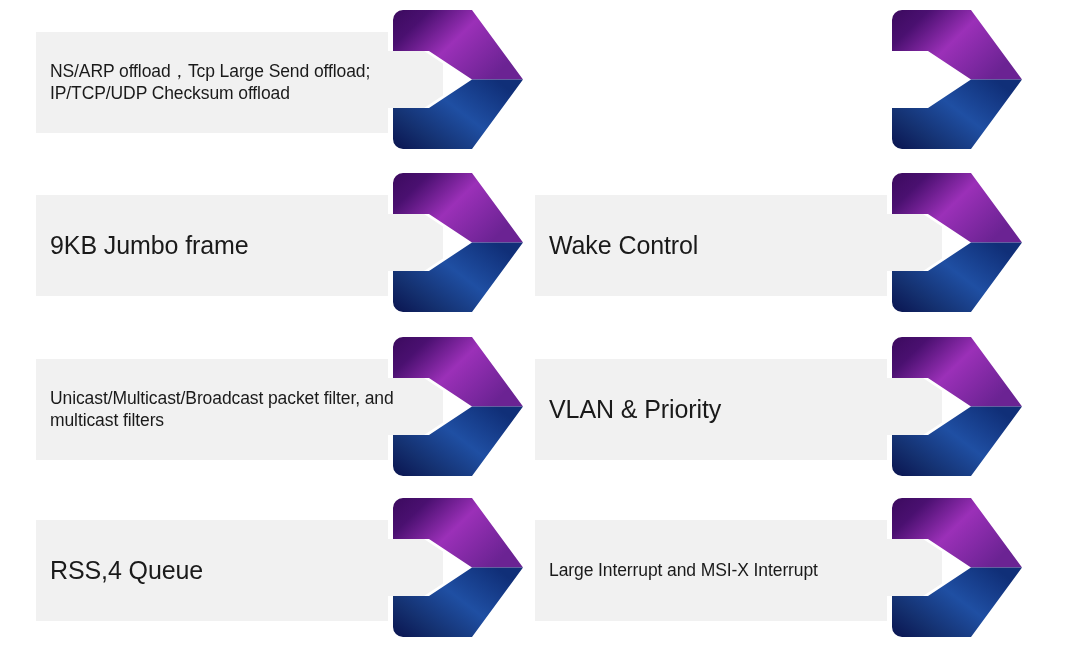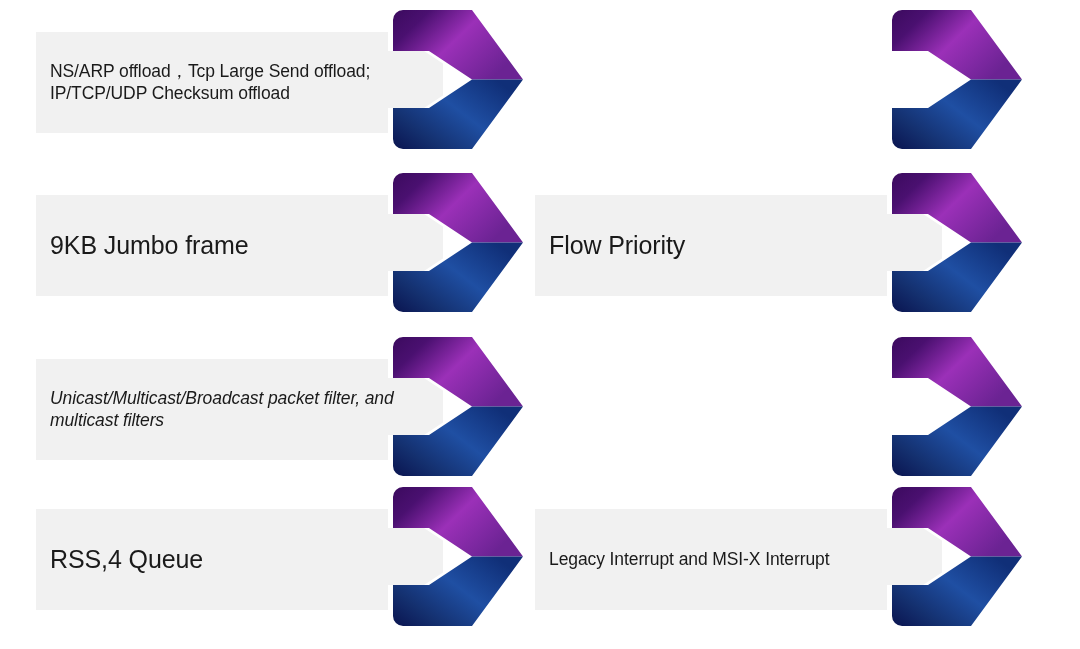--- a/index.html
+++ b/index.html
@@ -59,22 +59,22 @@
     width: 137px;
     height: 143px;
   }
   .chevron svg { display: block; width: 137px; height: 143px; }
 
   
   .col-l { left: 36px; }
   .col-r { left: 535px; }
   .row-0 { top: 0px; }
   .row-1 { top: 163px; text-decoration: underline; }
-  .row-2 { top: 327px; font-style: italic; }
-  .row-3 { top: 477px; padding-left: 16px; }
+  .row-2 { top: 327px; }
+  .row-3 { top: 488px; padding-left: 16px; }
 </style>
 </head>
 <body>
 
 <div class="canvas">
 
   <div class="arrow-item col-l row-0">
     <div class="plate">
       <div class="plate-text small">NS/ARP offload，Tcp Large Send offload; IP/TCP/UDP Checksum offload</div>
     </div>
@@ -201,21 +201,21 @@
         </defs>
         <path d="M12 2 h74 l51 69.5 -51 69.5 h-74 a10 10 0 0 1 -10 -10 v-31 h36 l43 -28.5 -43 -28.5 h-36 v-31 a10 10 0 0 1 10 -10 z" fill="#ffffff"></path>
         <path d="M12 2 h74 l51 69.5 h-51 l-43 -28.5 h-36 v-31 a10 10 0 0 1 10 -10 z" fill="url(#gpA1)"></path>
         <path d="M12 141 h74 l51 -69.5 h-51 l-43 28.5 h-36 v31 a10 10 0 0 0 10 10 z" fill="url(#gbA1)"></path>
       </svg>
     </div>
   </div>
 
   <div class="arrow-item col-r row-1">
     <div class="plate">
-      <div class="plate-text big">Flow Priority</div>
+      <div class="plate-text big">Wake Control</div>
     </div>
     <div class="chevron">
       <svg viewBox="0 0 137 143" xmlns="http://www.w3.org/2000/svg">
         <defs>
           <linearGradient id="gpA3" x1="0" y1="0" x2="1" y2="0.55">
             <stop offset="0" stop-color="#3b0a5e"></stop>
               <stop offset="0.22" stop-color="#4a1070"></stop>
             <stop offset="0.55" stop-color="#9b30b8"></stop>
               <stop offset="1" stop-color="#6b2393"></stop>
           </linearGradient>
@@ -227,20 +227,23 @@
           </linearGradient>
         </defs>
         <path d="M12 2 h74 l51 69.5 -51 69.5 h-74 a10 10 0 0 1 -10 -10 v-31 h36 l43 -28.5 -43 -28.5 h-36 v-31 a10 10 0 0 1 10 -10 z" fill="#ffffff"></path>
         <path d="M12 2 h74 l51 69.5 h-51 l-43 -28.5 h-36 v-31 a10 10 0 0 1 10 -10 z" fill="url(#gpA3)"></path>
         <path d="M12 141 h74 l51 -69.5 h-51 l-43 28.5 h-36 v31 a10 10 0 0 0 10 10 z" fill="url(#gbA3)"></path>
       </svg>
     </div>
   </div>
 
   <div class="arrow-item col-r row-2">
+    <div class="plate">
+      <div class="plate-text big">VLAN &amp; Priority</div>
+    </div>
     <div class="chevron">
       <svg viewBox="0 0 137 143" xmlns="http://www.w3.org/2000/svg">
         <defs>
           <linearGradient id="gpA5" x1="0" y1="0" x2="1" y2="0.55">
             <stop offset="0" stop-color="#3b0a5e"></stop>
               <stop offset="0.22" stop-color="#4a1070"></stop>
             <stop offset="0.55" stop-color="#9b30b8"></stop>
               <stop offset="1" stop-color="#6b2393"></stop>
           </linearGradient>
           <linearGradient id="gbA5" x1="0" y1="1" x2="1" y2="0.3">
@@ -252,21 +255,21 @@
         </defs>
         <path d="M12 2 h74 l51 69.5 -51 69.5 h-74 a10 10 0 0 1 -10 -10 v-31 h36 l43 -28.5 -43 -28.5 h-36 v-31 a10 10 0 0 1 10 -10 z" fill="#ffffff"></path>
         <path d="M12 2 h74 l51 69.5 h-51 l-43 -28.5 h-36 v-31 a10 10 0 0 1 10 -10 z" fill="url(#gpA5)"></path>
         <path d="M12 141 h74 l51 -69.5 h-51 l-43 28.5 h-36 v31 a10 10 0 0 0 10 10 z" fill="url(#gbA5)"></path>
       </svg>
     </div>
   </div>
 
   <div class="arrow-item col-r row-3">
     <div class="plate">
-      <div class="plate-text small">Legacy Interrupt and MSI-X Interrupt</div>
+      <div class="plate-text small">Large Interrupt and MSI-X Interrupt</div>
     </div>
     <div class="chevron">
       <svg viewBox="0 0 137 143" xmlns="http://www.w3.org/2000/svg">
         <defs>
           <linearGradient id="gpA7" x1="0" y1="0" x2="1" y2="0.55">
             <stop offset="0" stop-color="#3b0a5e"></stop>
               <stop offset="0.22" stop-color="#4a1070"></stop>
             <stop offset="0.55" stop-color="#9b30b8"></stop>
               <stop offset="1" stop-color="#6b2393"></stop>
           </linearGradient>

